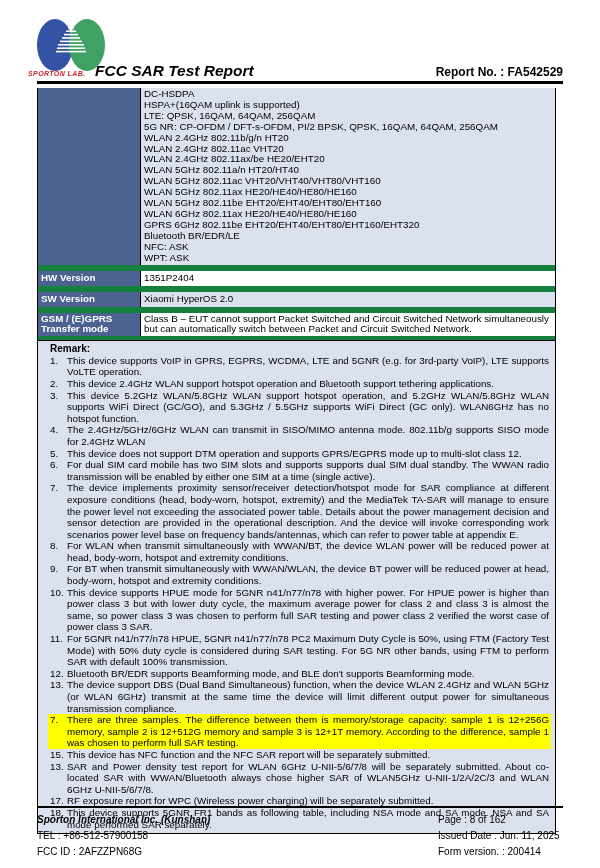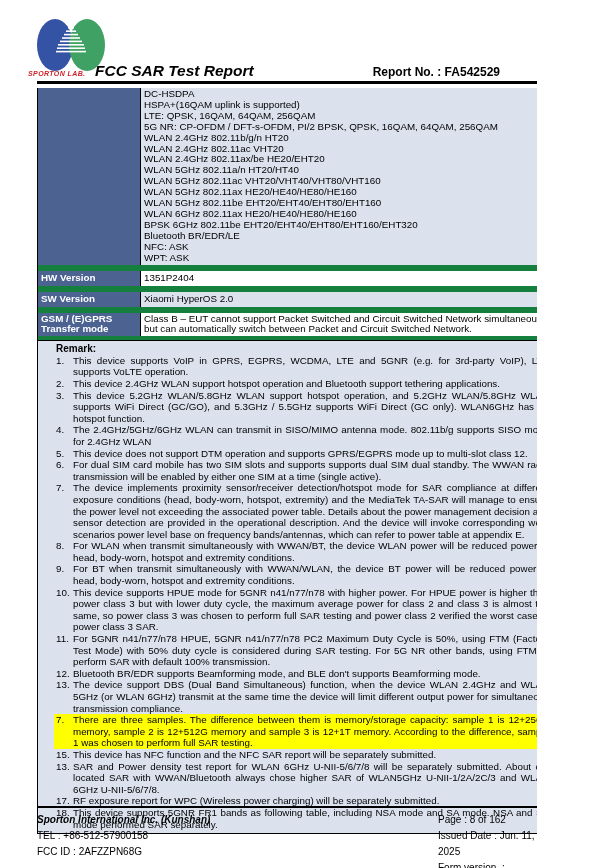--- a/index.html
+++ b/index.html
@@ -5,41 +5,41 @@
   :root{
     --dark-blue:#4c6391;
     --light-blue:#dbe2ee;
     --hl:#ffff00;
     --logo-blue:#3553a4;
     --logo-green:#3fa164;
     --logo-red:#cc2229;
   }
   *{margin:0;padding:0;box-sizing:border-box;}
   html,body{width:600px;height:868px;background:#fff;font-family:"Liberation Sans",sans-serif;color:#000;}
-  .page{position:relative;width:537px;height:868px;background:#fff;overflow:hidden;}
+  .page{position:relative;width:600px;height:868px;background:#fff;overflow:hidden;}
 
   
   .logo{position:absolute;left:27px;top:13px;width:92px;height:66px;}
   .logo-text{position:absolute;left:28px;top:70px;width:88px;font-size:7px;font-weight:bold;font-style:italic;letter-spacing:.4px;color:var(--logo-red);}
   .title{position:absolute;left:95px;top:62px;font-size:15.5px;font-weight:bold;font-style:italic;}
   .report-no{position:absolute;right:37px;top:65px;font-size:12px;font-weight:bold;padding-left:24px;}
   .header-rule{position:absolute;left:37px;top:81px;width:526px;height:3px;background:#000;}
 
   
   .spec-table{position:absolute;left:37px;top:88px;width:519px;border:1.5px solid #000;border-top:none;}
   .srow{display:grid;grid-template-columns:103px 1fr;border-top:6px solid #15803d;}
   .srow:first-child{border-top:none;}
   .scell{padding:1px 3px;font-size:9.8px;line-height:10.9px;}
   .slabel{background:var(--dark-blue);color:#fff;font-weight:bold;border-right:1px solid #000;}
   .sval-lt{background:var(--light-blue);}
   .sval-w{background:#fff;}
   .row-h{min-height:15px;display:flex;flex-direction:column;justify-content:center;}
 
   
-  .remark-box{position:absolute;left:37px;top:340px;width:519px;min-height:455px;background:var(--light-blue);border:1.5px solid #000;padding:2px 4px 3px 16px;}
+  .remark-box{position:absolute;left:37px;top:340px;width:519px;min-height:455px;background:var(--light-blue);border:1.5px solid #000;padding:2px 4px 3px 10px;}
   .remark-title{font-size:10px;font-weight:bold;line-height:11.8px;padding-left:2px;}
   .ritem{display:flex;font-size:9.8px;line-height:11.6px;}
   .rnum{flex:none;width:19px;padding-left:2px;}
   .rtext{flex:1;text-align:justify;padding-right:2px;}
   .ritem.hl{background:var(--hl);}
 
   
   .footer-rule{position:absolute;left:37px;top:806px;width:526px;height:2px;background:#000;}
   .footer-left{position:absolute;left:37px;top:812px;font-size:10px;line-height:16px;}
   .footer-company{font-weight:bold;font-style:italic;}
@@ -79,21 +79,21 @@
           <div class="mline">LTE: QPSK, 16QAM, 64QAM, 256QAM</div>
           <div class="mline">5G NR: CP-OFDM / DFT-s-OFDM, PI/2 BPSK, QPSK, 16QAM, 64QAM, 256QAM</div>
           <div class="mline">WLAN 2.4GHz 802.11b/g/n HT20</div>
           <div class="mline">WLAN 2.4GHz 802.11ac VHT20</div>
           <div class="mline">WLAN 2.4GHz 802.11ax/be HE20/EHT20</div>
           <div class="mline">WLAN 5GHz 802.11a/n HT20/HT40</div>
           <div class="mline">WLAN 5GHz 802.11ac VHT20/VHT40/VHT80/VHT160</div>
           <div class="mline">WLAN 5GHz 802.11ax HE20/HE40/HE80/HE160</div>
           <div class="mline">WLAN 5GHz 802.11be EHT20/EHT40/EHT80/EHT160</div>
           <div class="mline">WLAN 6GHz 802.11ax HE20/HE40/HE80/HE160</div>
-          <div class="mline">BPSK 6GHz 802.11be EHT20/EHT40/EHT80/EHT160/EHT320</div>
+          <div class="mline">GPRS 6GHz 802.11be EHT20/EHT40/EHT80/EHT160/EHT320</div>
           <div class="mline">Bluetooth BR/EDR/LE</div>
           <div class="mline">NFC: ASK</div>
           <div class="mline">WPT: ASK</div>
         </div>
     </div>
     <div class="srow">
       <div class="scell slabel row-h">HW Version</div>
       <div class="scell sval-w row-h">1351P2404</div>
     </div>
     <div class="srow">

